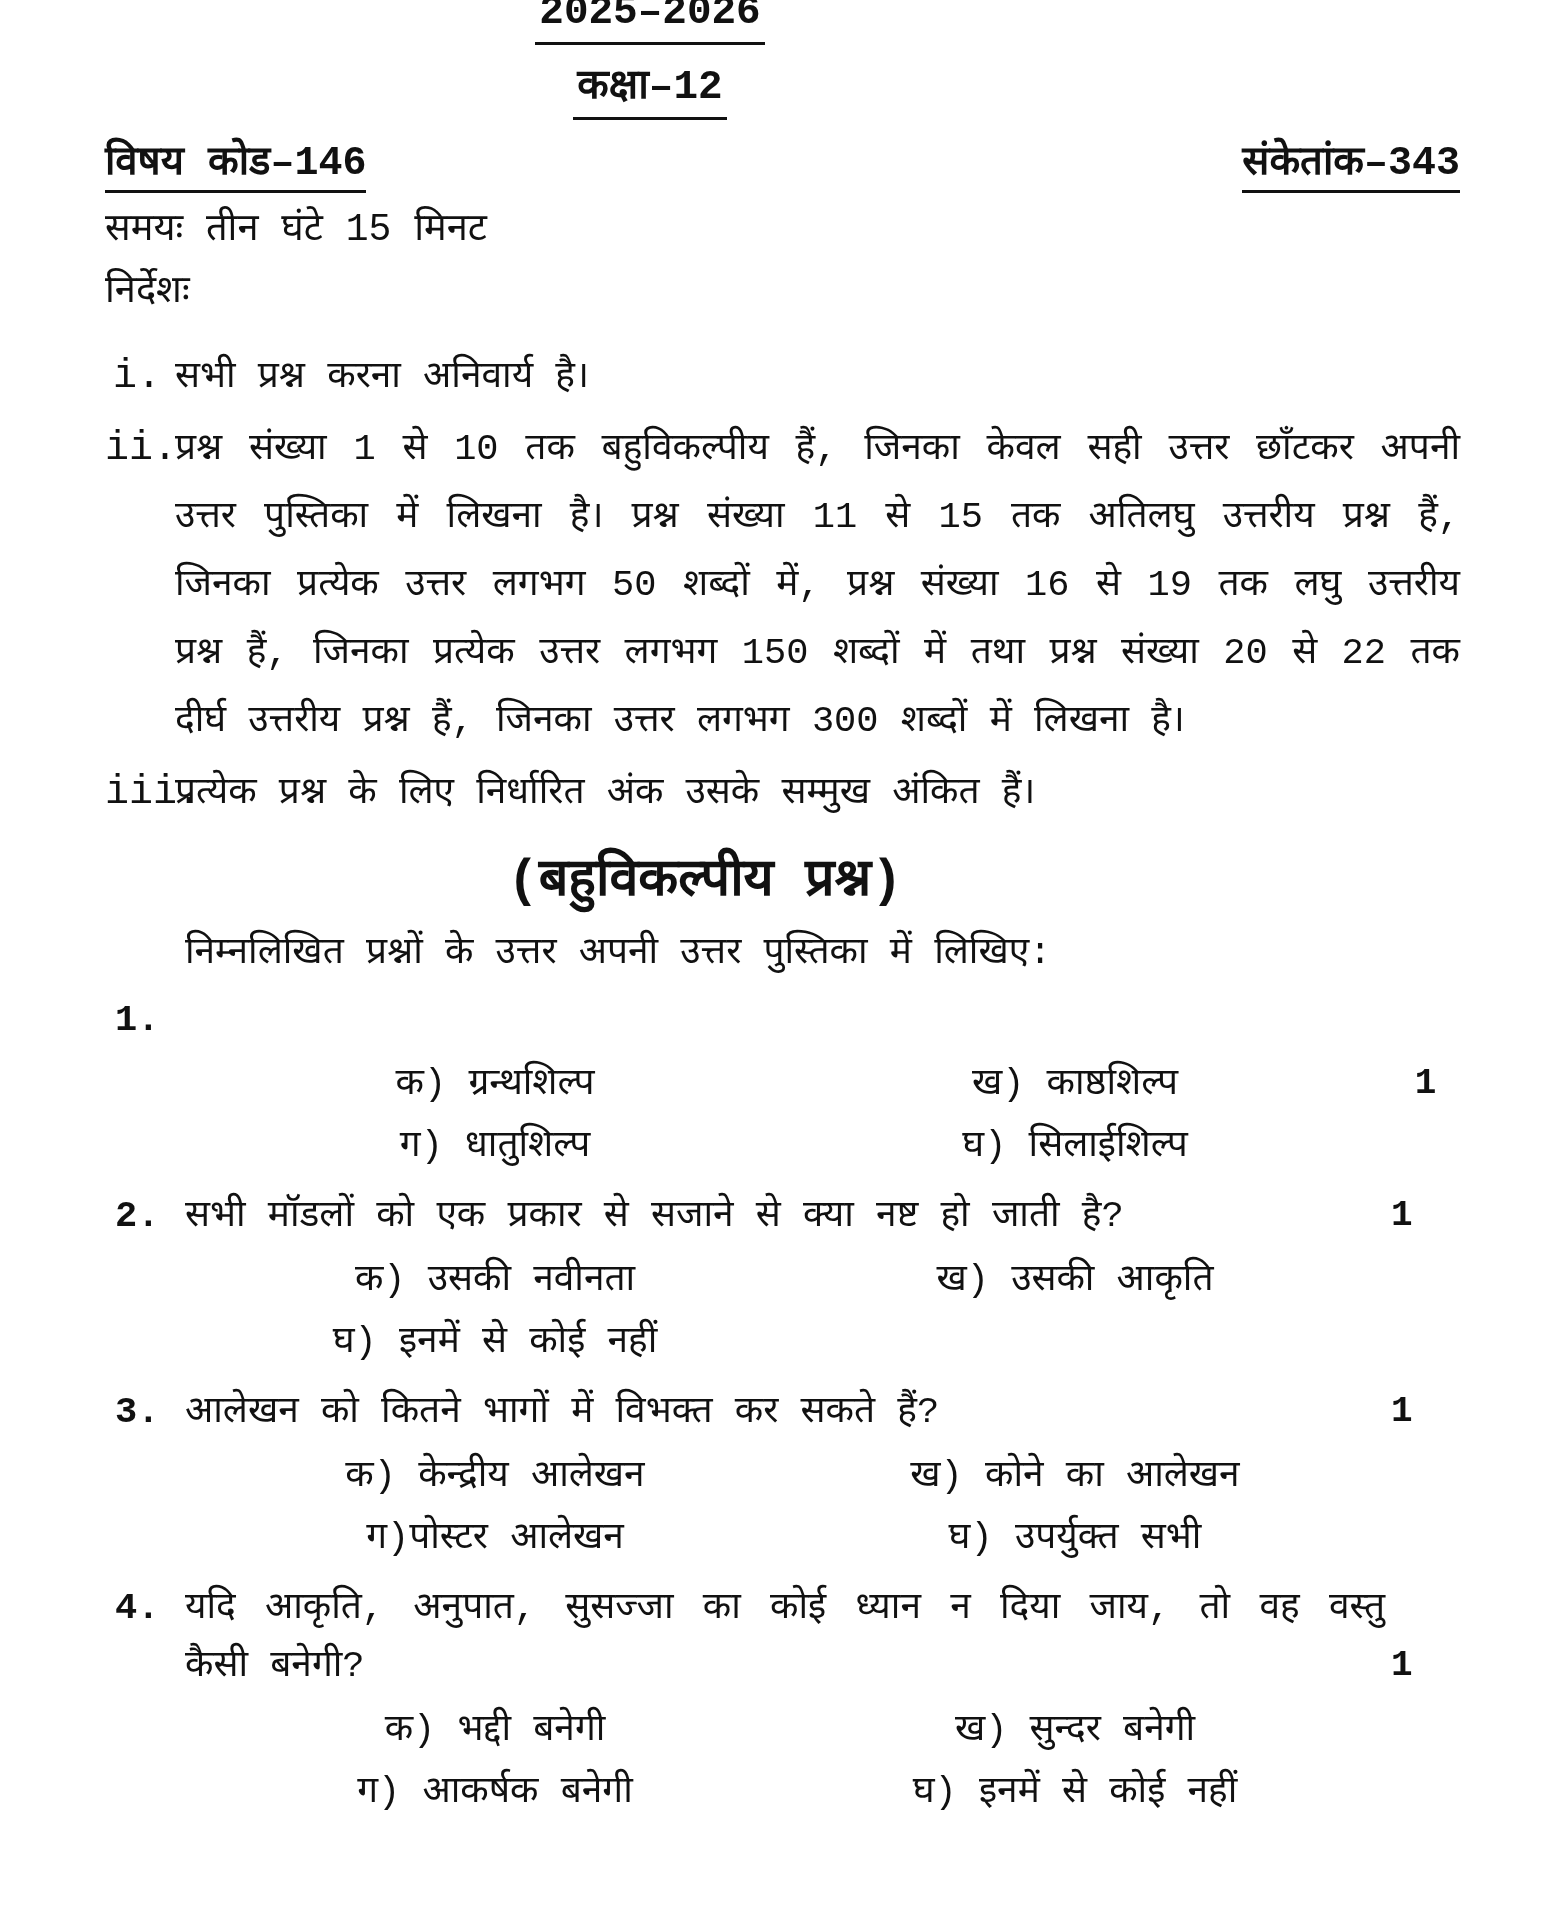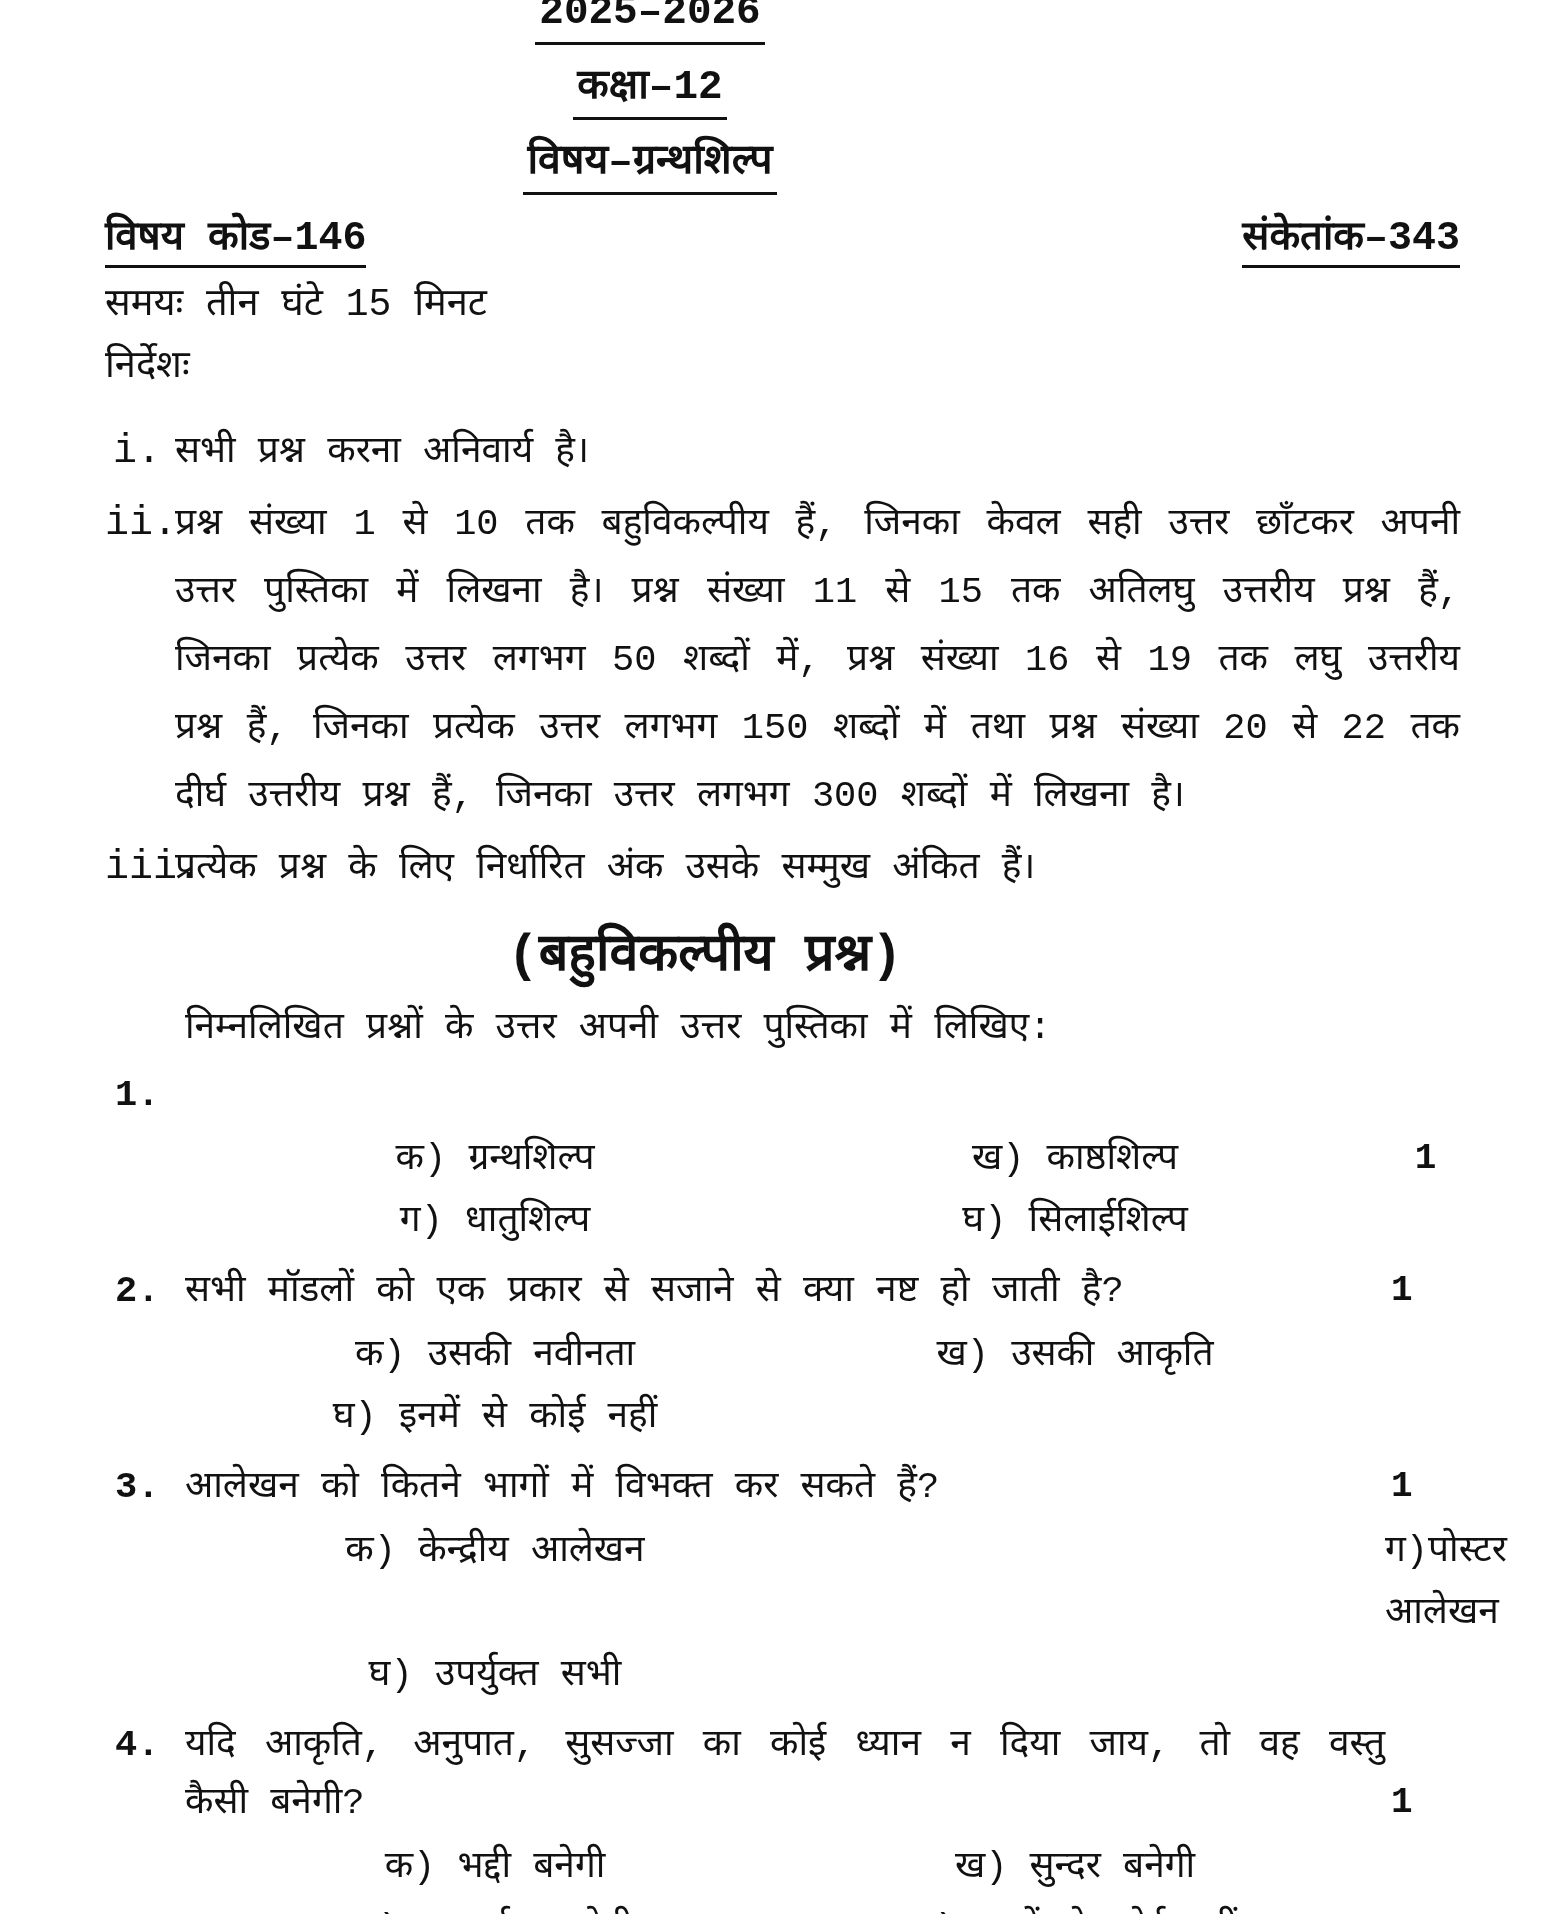--- a/index.html
+++ b/index.html
@@ -74,23 +74,20 @@
 
 <div class="page">
 
   <div class="hdr">
     <div class="hdr-line hdr-session">
       <span class="hdr-inline u">2025–2026</span>
     </div>
     <div class="hdr-line">
       <span class="hdr-inline u">कक्षा–12</span>
     </div>
-    <div class="hdr-line">
-      <span class="hdr-inline u">विषय–ग्रन्थशिल्प</span>
-    </div>
   </div>
 
   <div class="code-row">
     <span class="u">विषय कोड–146</span>
     <span class="u">संकेतांक–343</span>
   </div>
 
   <div class="meta">समयः तीन घंटे 15 मिनट</div>
   <div class="meta">निर्देशः</div>
 
@@ -145,20 +142,21 @@
   </div>
 
   <div class="q">
     <div class="q-head">
       <span class="q-num">3.</span>
       <div class="q-text">आलेखन को कितने भागों में विभक्त कर सकते हैं?</div>
       <div class="q-marks">1</div>
     </div>
     <div class="opt-grid">
       <div class="opt">क) केन्द्रीय आलेखन</div>
+      <div class="opt">ख) कोने का आलेखन</div>
       <div class="opt-marks"></div>
       <div class="opt">ग)पोस्टर आलेखन</div>
       <div class="opt">घ) उपर्युक्त सभी</div>
       <div class="opt-marks"></div>
     </div>
   </div>
 
   <div class="q">
     <div class="q-head">
       <span class="q-num">4.</span>

